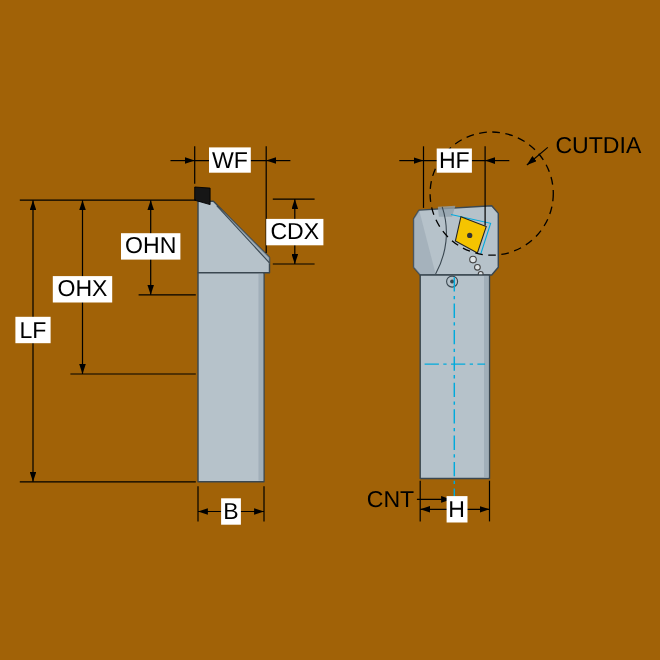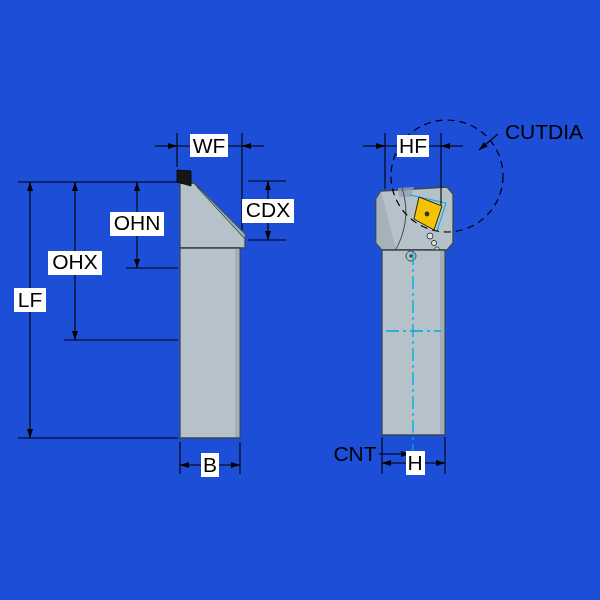--- a/index.html
+++ b/index.html
@@ -1,16 +1,16 @@
 <!DOCTYPE html>
 <html style="--body: #b6c2ca; --body-dark: #93a2ad; --outline: #3a4750; --insert-yellow: #f5c400; --centerline: #00aadc; --dimension: #000000; --background: #ffffff;"><head>
 <meta charset="utf-8">
 <style>
   html,body{margin:0;padding:0;background:#fff;}
-  .stage{width:600px;height:600px;background:#1d4ed8;position:relative;overflow:hidden;}
+  .stage{width:600px;height:600px;background:#a16207;position:relative;overflow:hidden;}
   svg{display:block;}
   .body-fill{fill:var(--body,#b6c2ca);stroke:var(--outline,#3a4750);stroke-width:1.3;stroke-linejoin:round;}
   .shade{fill:var(--body-dark,#9aa8b2);stroke:none;}
   .outline-line{stroke:var(--outline,#3a4750);stroke-width:1;fill:none;}
   .dim{stroke:var(--dimension,#000);stroke-width:1.1;fill:none;}
   .dim-dash{stroke:var(--dimension,#000);stroke-width:1.2;fill:none;stroke-dasharray:7 5;}
   .centerline{stroke:var(--centerline,#00aadc);stroke-width:1.3;fill:none;stroke-dasharray:13 4 3 4;}
   .cyanline{stroke:var(--centerline,#00aadc);stroke-width:1;fill:none;}
   .dim-text{font-family:"Liberation Sans",sans-serif;font-size:21px;fill:var(--dimension,#000);text-anchor:middle;}
   .white-bg{fill:#ffffff;stroke:none;}

